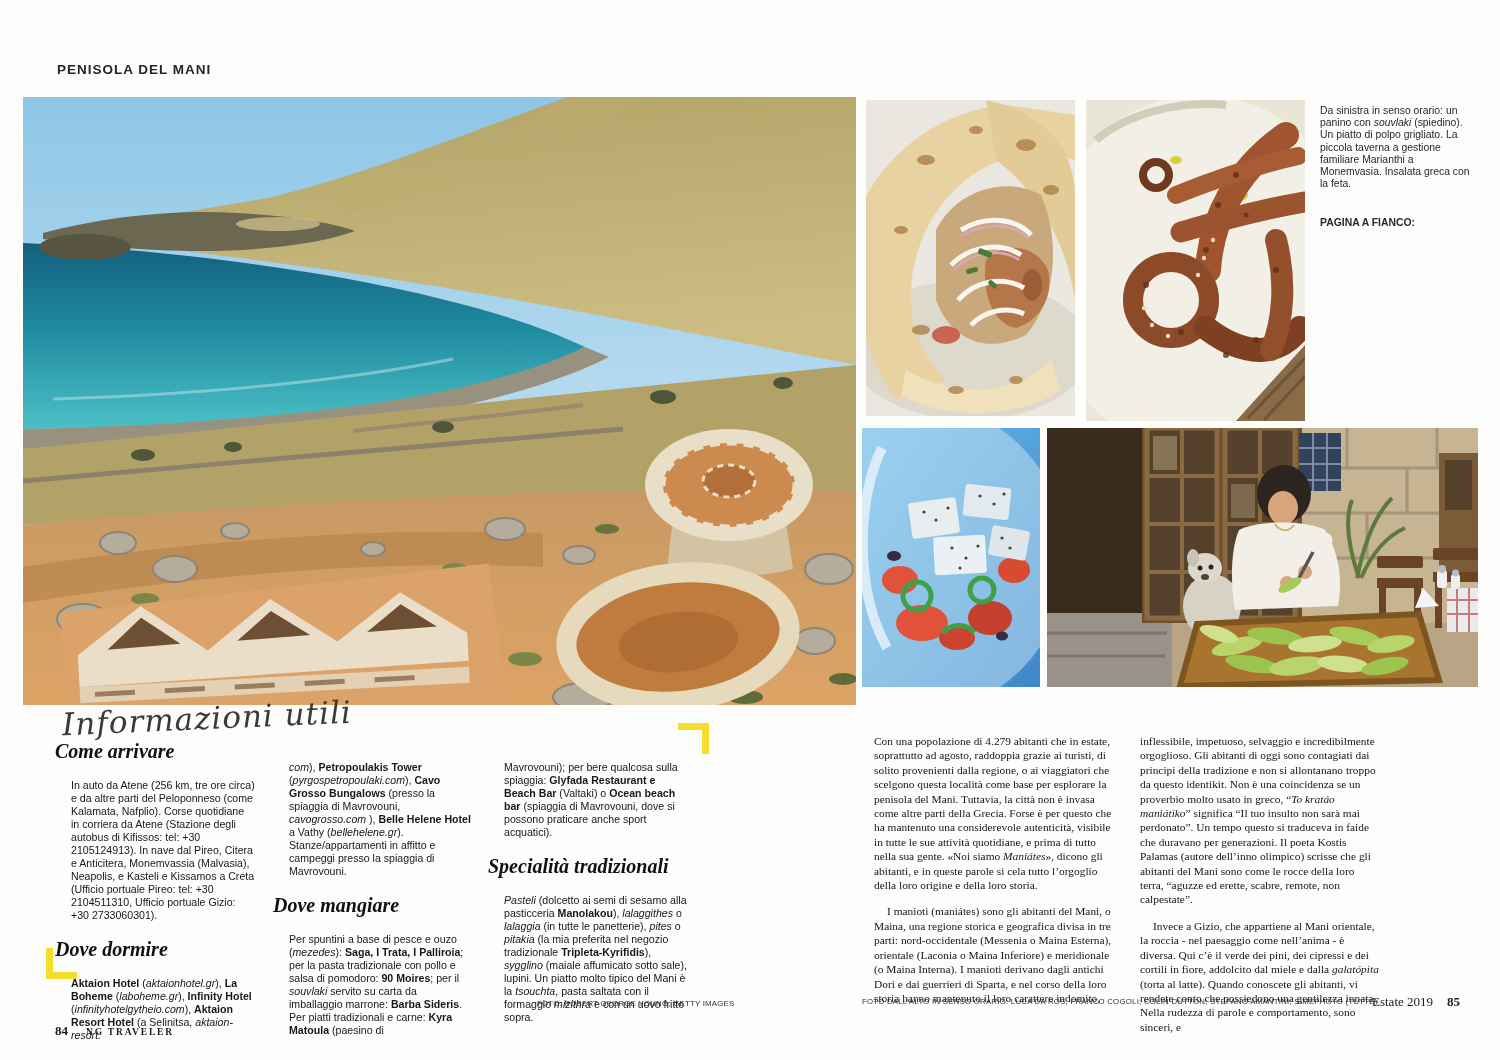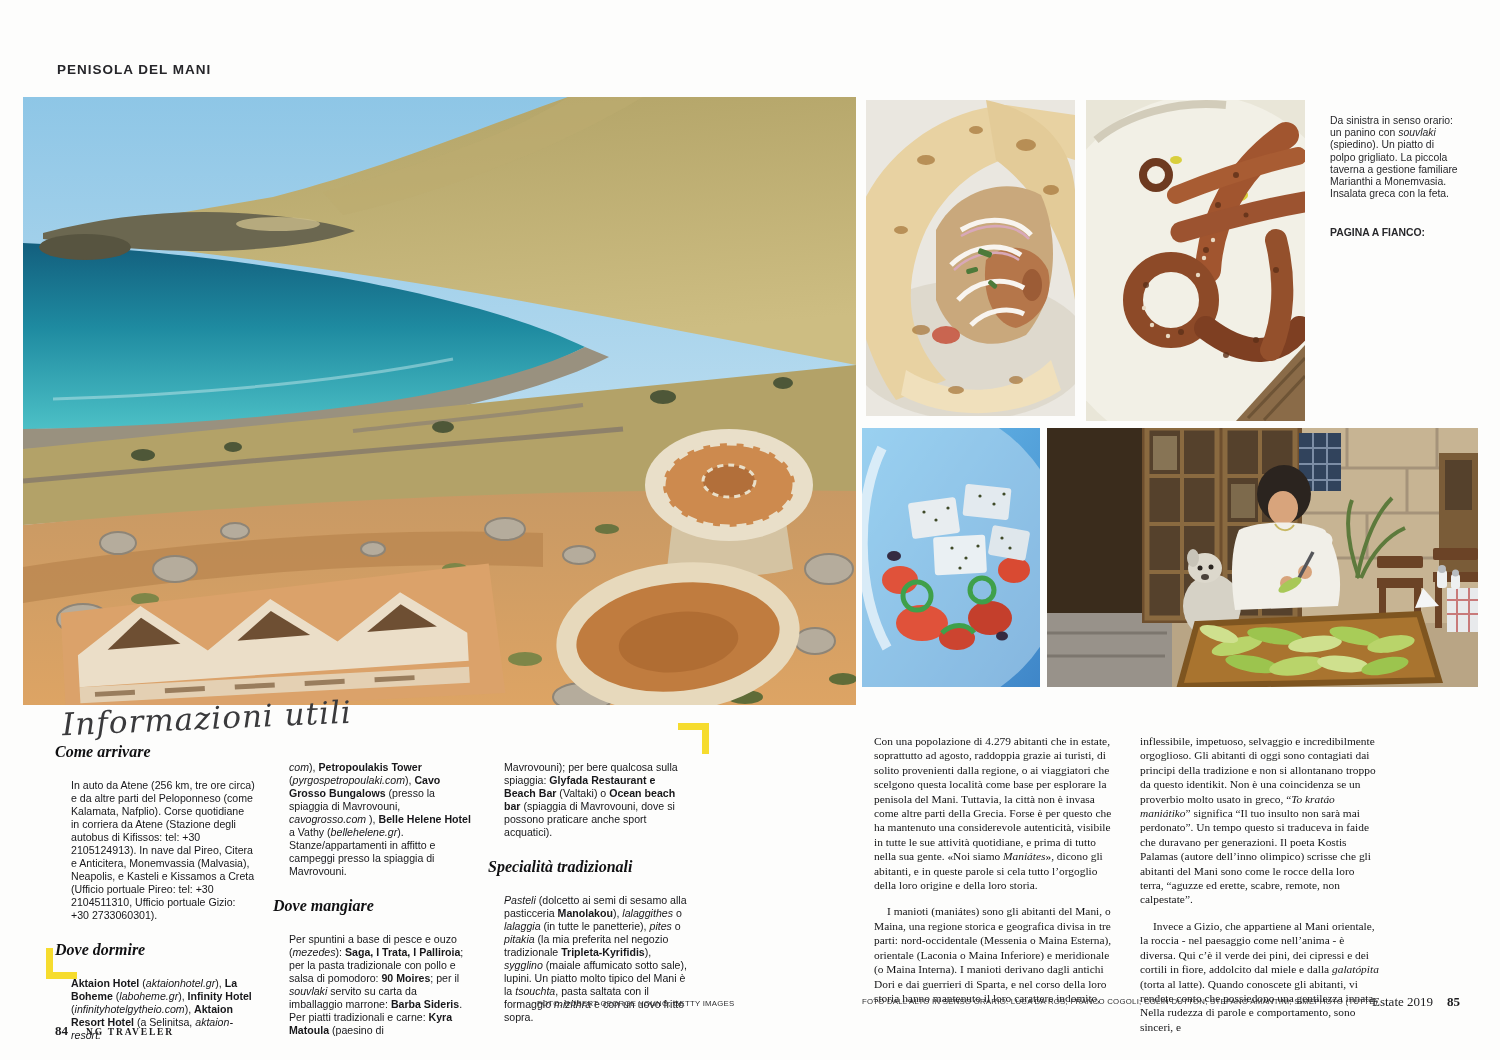--- a/index.html
+++ b/index.html
@@ -5,27 +5,27 @@
   html,body{margin:0;padding:0;background:#e8e8e6;}
   .sheet{position:relative;width:1500px;height:1060px;background:#fdfdfc;overflow:hidden;
          font-family:"Liberation Sans",sans-serif;}
   .abs{position:absolute;}
   .kicker{font:700 13.5px "Liberation Sans",sans-serif;letter-spacing:1px;color:#26262a;}
   .photo{position:absolute;overflow:hidden;background:#ddd;}
   .photo svg{display:block;}
   .script-title{font-family:"DejaVu Serif",serif;font-style:italic;font-size:31px;color:#3a3a3c;
                 transform:rotate(-2.5deg);letter-spacing:1px;}
   .info-col{position:absolute;width:216px;font:10.6px/13px "Liberation Sans",sans-serif;color:#17171a;}
-  .info-h{font-family:"Liberation Serif",serif;font-style:italic;font-weight:700;font-size:16px;
+  .info-h{font-family:"Liberation Serif",serif;font-style:italic;font-weight:700;font-size:20px;
           line-height:23px;color:#101012;margin:9px 0 4px;}
   .info-h.first{margin-top:0;}
   .info-col p{margin:16px;}
   .rb{font-weight:700;} .ri{font-style:italic;}
   .cap{position:absolute;width:154px;font:10.4px/12.2px "Liberation Sans",sans-serif;color:#28282b;}
-  .cap p{margin:12px;}
+  .cap p{margin:2px;}
   .cap .cap-label{font-weight:700;margin-top:27px;}
   .art-col{position:absolute;width:263px;font:11.4px/14.4px "Liberation Serif",serif;color:#141416;}
   .art-col p{margin:12px;}
   .art-col p + p{text-indent:13px;}
   .corner{position:absolute;width:24px;height:24px;}
   .corner.tr{border-top:7px solid #f6dc2e;border-right:7px solid #f6dc2e;}
   .corner.bl{border-left:7px solid #f6dc2e;border-bottom:7px solid #f6dc2e;}
   .folio{position:absolute;display:flex;align-items:baseline;gap:18px;}
   .folio-num{font:700 13px "Liberation Serif",serif;color:#1c1c1e;}
   .folio-mag{font:700 9.5px "Liberation Serif",serif;letter-spacing:1.8px;color:#1c1c1e;margin-top:32px;}

